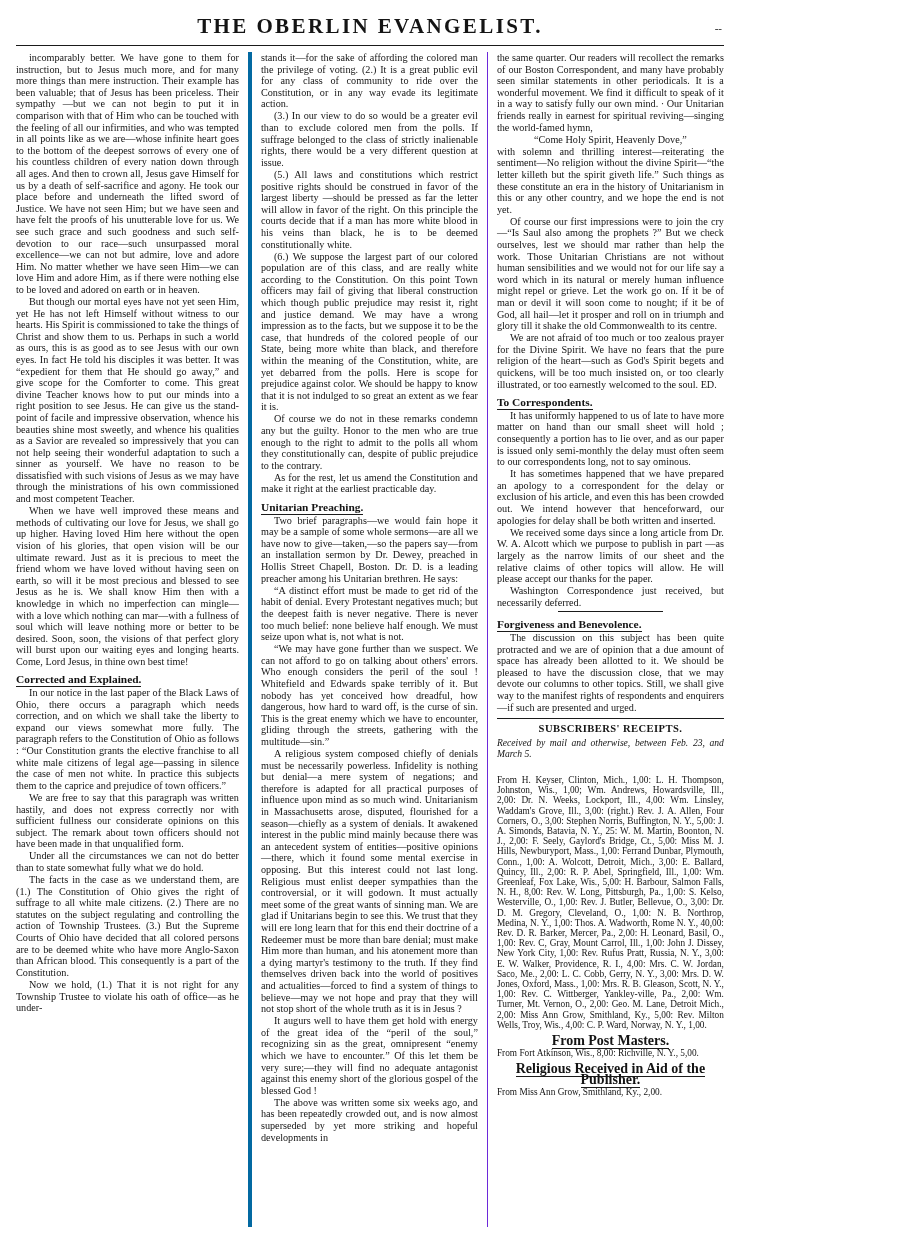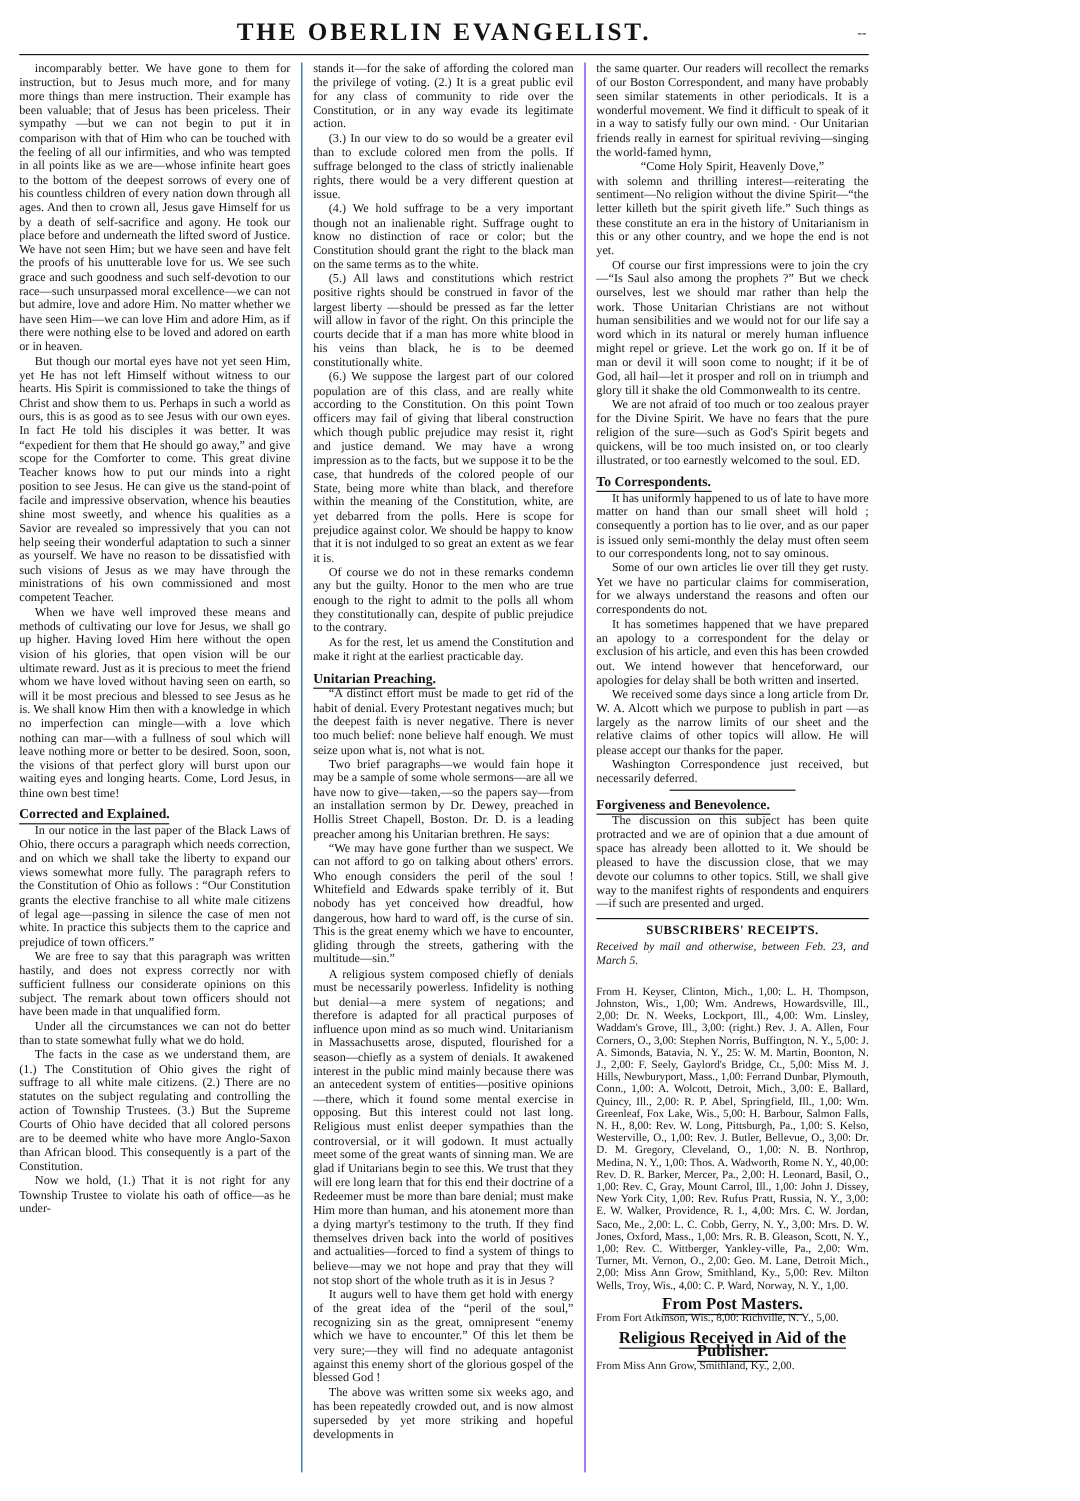--- a/index.html
+++ b/index.html
@@ -48,21 +48,21 @@
     height: 1175px;
   }
   .col {
     width: 33.33%;
     box-sizing: border-box;
     font-size: 10.2px;
     line-height: 11.6px;
     text-align: justify;
     hyphens: none;
   }
-  .col.c1 { padding-right: 9px; border-right: 1px solid #0369a1; }
+  .col.c1 { padding-right: 9px; border-right: 4px solid #0369a1; }
   .col.c2 { padding-left: 9px; padding-right: 9px; border-right: 1px solid #6d28d9; }
   .col.c3 { padding-left: 9px; }
   p {
     margin: 0 0 0.5px 0;
     text-indent: 13px;
   }
   p.noindent { text-indent: 0; }
   .sec-head {
     text-align: left;
     font-weight: bold;
@@ -136,50 +136,48 @@
       <p>In our notice in the last paper of the Black Laws of Ohio, there occurs a paragraph which needs correction, and on which we shall take the liberty to expand our views somewhat more fully.  The paragraph refers to the Constitution of Ohio as follows : “Our Constitution grants the elective franchise to all white male citizens of legal age—passing in silence the case of men not white.  In practice this subjects them to the caprice and prejudice of town officers.”</p>
       <p>We are free to say that this paragraph was written hastily, and does not express correctly nor with sufficient fullness our considerate opinions on this subject.  The remark about town officers should not have been made in that unqualified form.</p>
       <p>Under all the circumstances we can not do better than to state somewhat fully what we do hold.</p>
       <p>The facts in the case as we understand them, are (1.)  The Constitution of Ohio gives the right of suffrage to all white male citizens.  (2.) There are no statutes on the subject regulating and controlling the action of Township Trustees.  (3.)  But the Supreme Courts of Ohio have decided that all colored persons are to be deemed white who have more Anglo-Saxon than African blood.  This consequently is a part of the Constitution.</p>
       <p>Now we hold, (1.)  That it is not right for any Township Trustee to violate his oath of office—as he under-</p>
     </div>
 
     <div class="col c2">
       <p class="noindent">stands it—for the sake of affording the colored man the privilege of voting.  (2.)  It is a great public evil for any class of community to ride over the Constitution, or in any way evade its legitimate action.</p>
       <p>(3.) In our view to do so would be a greater evil than to exclude colored men from the polls.  If suffrage belonged to the class of strictly inalienable rights, there would be a very different question at issue.</p>
-      <p>(4.) We hold suffrage to be a very important though not an inalienable right.  Suffrage ought to know no distinction of race or color; but the Constitution should grant the right to the black man on the same terms as to the white.</p>
       <p>(5.) All laws and constitutions which restrict positive rights should be construed in favor of the largest liberty —should be pressed as far the letter will allow in favor of the right.  On this principle the courts decide that if a man has more white blood in his veins than black, he is to be deemed constitutionally white.</p>
       <p>(6.) We suppose the largest part of our colored population are of this class, and are really white according to the Constitution.  On this point Town officers may fail of giving that liberal construction which though public prejudice may resist it, right and justice demand.  We may have a wrong impression as to the facts, but we suppose it to be the case, that hundreds of the colored people of our State, being more white than black, and therefore within the meaning of the Constitution, white, are yet debarred from the polls.  Here is scope for prejudice against color.  We should be happy to know that it is not indulged to so great an extent as we fear it is.</p>
       <p>Of course we do not in these remarks condemn any but the guilty.  Honor to the men who are true enough to the right to admit to the polls all whom they constitutionally can, despite of public prejudice to the contrary.</p>
       <p>As for the rest, let us amend the Constitution and make it right at the earliest practicable day.</p>
 
       <div class="sec-head">
         <span class="underline">Unitarian Preaching.</span>
       </div>
 
+      <p>Two brief paragraphs—we would fain hope it may be a sample of some whole sermons—are all we have now to give—taken,—so the papers say—from an installation sermon by Dr. Dewey, preached in Hollis Street Chapell, Boston.  Dr. D. is a leading preacher among his Unitarian brethren.  He says:</p>
       <p>“A distinct effort must be made to get rid of the habit of denial.  Every Protestant negatives much; but the deepest faith is never negative.  There is never too much belief: none believe half enough.  We must seize upon what is, not what is not.</p>
-      <p>Two brief paragraphs—we would fain hope it may be a sample of some whole sermons—are all we have now to give—taken,—so the papers say—from an installation sermon by Dr. Dewey, preached in Hollis Street Chapell, Boston.  Dr. D. is a leading preacher among his Unitarian brethren.  He says:</p>
       <p>“We may have gone further than we suspect.  We can not afford to go on talking about others' errors.  Who enough considers the peril of the soul !  Whitefield and Edwards spake terribly of it.  But nobody has yet conceived how dreadful, how dangerous, how hard to ward off, is the curse of sin.  This is the great enemy which we have to encounter, gliding through the streets, gathering with the multitude—sin.”</p>
       <p>A religious system composed chiefly of denials must be necessarily powerless.  Infidelity is nothing but denial—a mere system of negations; and therefore is adapted for all practical purposes of influence upon mind as so much wind.  Unitarianism in Massachusetts arose, disputed, flourished for a season—chiefly as a system of denials.  It awakened interest in the public mind mainly because there was an antecedent system of entities—positive opinions—there, which it found some mental exercise in opposing.  But this interest could not last long.  Religious must enlist deeper sympathies than the controversial, or it will godown.  It must actually meet some of the great wants of sinning man.  We are glad if Unitarians begin to see this.  We trust that they will ere long learn that for this end their doctrine of a Redeemer must be more than bare denial; must make Him more than human, and his atonement more than a dying martyr's testimony to the truth.  If they find themselves driven back into the world of positives and actualities—forced to find a system of things to believe—may we not hope and pray that they will not stop short of the whole truth as it is in Jesus ?</p>
       <p>It augurs well to have them get hold with energy of the great idea of the “peril of the soul,” recognizing sin as the great, omnipresent “enemy which we have to encounter.”  Of this let them be very sure;—they will find no adequate antagonist against this enemy short of the glorious gospel of the blessed God !</p>
       <p>The above was written some six weeks ago, and has been repeatedly crowded out, and is now almost superseded by yet more striking and hopeful developments in</p>
     </div>
 
     <div class="col c3">
       <p class="noindent">the same quarter.  Our readers will recollect the remarks of our Boston Correspondent, and many have probably seen similar statements in other periodicals.  It is a wonderful movement.  We find it difficult to speak of it in a way to satisfy fully our own mind. ∙ Our Unitarian friends really in earnest for spiritual reviving—singing the world-famed hymn,</p>
       <p style="text-align:center;text-indent:0;">“Come Holy Spirit, Heavenly Dove,”</p>
       <p class="noindent">with solemn and thrilling interest—reiterating the sentiment—No religion without the divine Spirit—“the letter killeth but the spirit giveth life.”  Such things as these constitute an era in the history of Unitarianism in this or any other country, and we hope the end is not yet.</p>
       <p>Of course our first impressions were to join the cry —“Is Saul also among the prophets ?”  But we check ourselves, lest we should mar rather than help the work.  Those Unitarian Christians are not without human sensibilities and we would not for our life say a word which in its natural or merely human influence might repel or grieve.  Let the work go on.  If it be of man or devil it will soon come to nought; if it be of God, all hail—let it prosper and roll on in triumph and glory till it shake the old Commonwealth to its centre.</p>
-      <p>We are not afraid of too much or too zealous prayer for the Divine Spirit.  We have no fears that the pure religion of the sure—such as God's Spirit begets and quickens, will be too much insisted on, or too clearly illustrated, or too earnestly welcomed to the soul. ED.</p>
+      <p>We are not afraid of too much or too zealous prayer for the Divine Spirit.  We have no fears that the pure religion of the heart—such as God's Spirit begets and quickens, will be too much insisted on, or too clearly illustrated, or too earnestly welcomed to the soul. ED.</p>
 
       <div class="sec-head">
         <span class="underline">To Correspondents.</span>
       </div>
       <p>It has uniformly happened to us of late to have more matter on hand than our small sheet will hold ; consequently a portion has to lie over, and as our paper is issued only semi-monthly the delay must often seem to our correspondents long, not to say ominous.</p>
-      <p>Some of our own articles lie over till they get rusty.  Yet we have no particular claims for commiseration, for we always understand the reasons and often our correspondents do not.</p>
       <p>It has sometimes happened that we have prepared an apology to a correspondent for the delay or exclusion of his article, and even this has been crowded out.  We intend however that henceforward, our apologies for delay shall be both written and inserted.</p>
       <p>We received some days since a long article from Dr. W. A. Alcott which we purpose to publish in part —as largely as the narrow limits of our sheet and the relative claims of other topics will allow.  He will please accept our thanks for the paper.</p>
       <p>Washington Correspondence just received, but necessarily deferred.</p>
 
       <div class="hr-short"></div>
 
       <div class="sec-head">
         <span class="underline">Forgiveness and Benevolence.</span>
       </div>
       <p>The discussion on this subject has been quite protracted and we are of opinion that a due amount of space has already been allotted to it.  We should be pleased to have the discussion close, that we may devote our columns to other topics.  Still, we shall give way to the manifest rights of respondents and enquirers—if such are presented and urged.</p>

